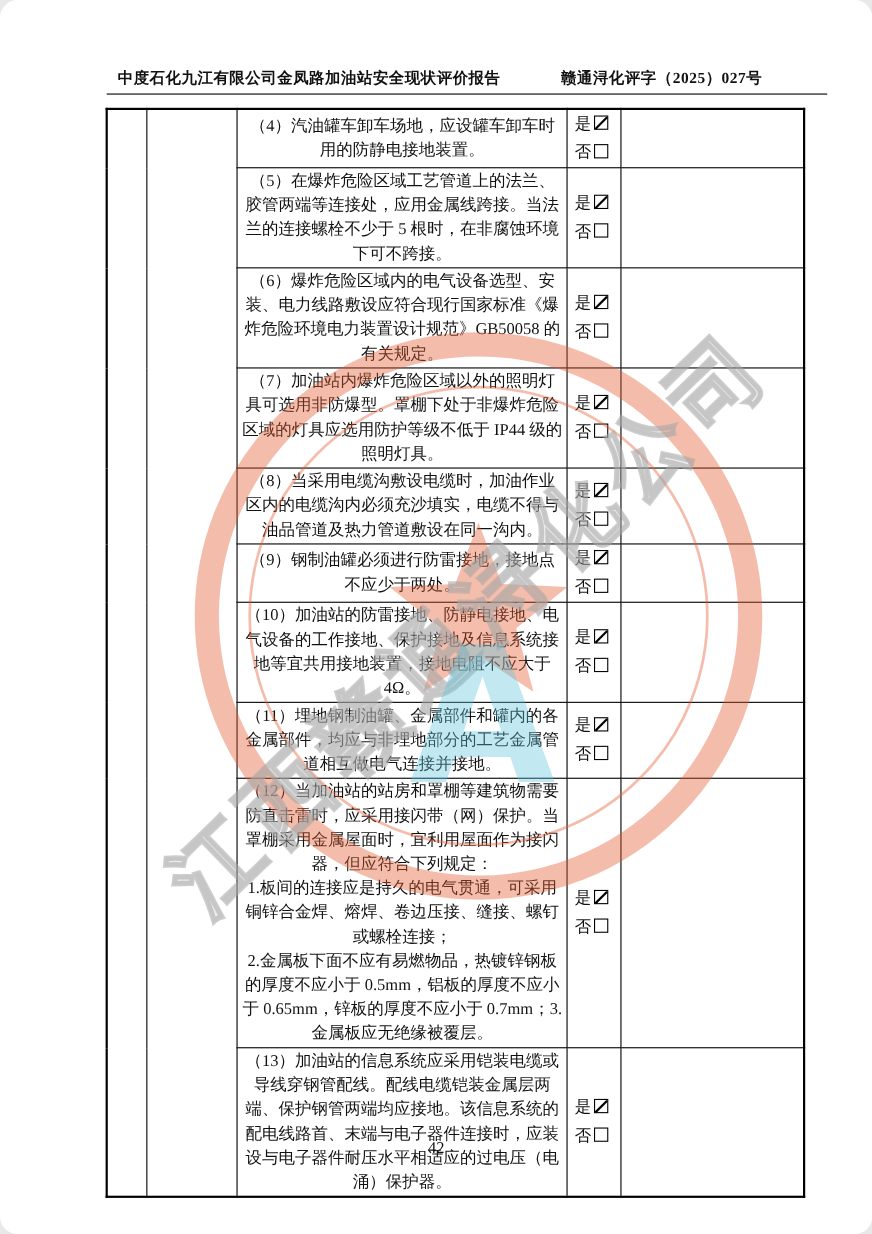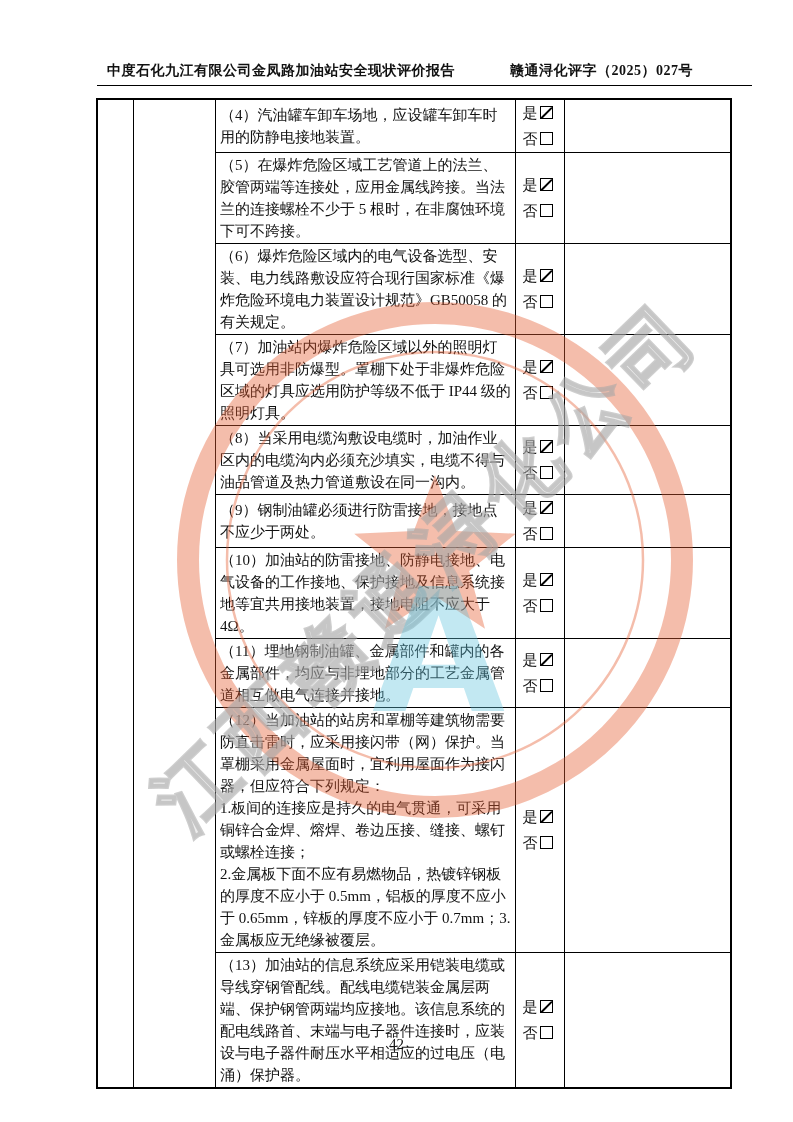--- a/index.html
+++ b/index.html
@@ -1,34 +1,34 @@
 <!DOCTYPE html>
 <html><head>
 <meta charset="utf-8">
 <style>
   html,body{margin:0;padding:0;background:#e8e8e8;}
   .page{
     position:relative;width:793px;height:1122px;margin:0 auto;background:#ffffff;
-    font-family:"Liberation Serif","DejaVu Serif",serif;color:#111;overflow:hidden;
+    font-family:"Liberation Serif","DejaVu Serif",serif;color:#111;overflow:hidden;border-radius:16px;
   }
   
   .hdr-left{position:absolute;left:107px;top:62px;font-size:14px;font-weight:bold;letter-spacing:.5px;}
   .hdr-right{position:absolute;right:100px;top:62px;font-size:14px;font-weight:bold;letter-spacing:.5px;}
   .hdr-rule{position:absolute;left:97px;top:85px;width:655px;height:0;border-top:1.6px solid #000;}
   
   table.checklist{
     position:absolute;left:96px;top:98px;width:636px;
     border-collapse:collapse;table-layout:fixed;
     font-size:15px;line-height:22px;
   }
   table.checklist td{border:1px solid #000;vertical-align:middle;overflow:hidden;}
   table.checklist{border:2px solid #000;}
   td.cont{border-top:none;border-bottom:none;}
   td.item-cell{padding:1px 4px;vertical-align:middle;}
-  td.item-cell p{margin:0;text-align:left;}
+  td.item-cell p{margin:0;text-align:center;}
   td.cb-cell{padding:0 0 0 6px;vertical-align:middle;}
   td.res-cell{background:transparent;}
   .cb-line{white-space:nowrap;line-height:26px;}
   .box{
     display:inline-block;width:11px;height:11px;border:1.5px solid #000;
     margin-left:3px;position:relative;vertical-align:-1px;
   }
   .box.checked::after{
     content:"";position:absolute;left:-2px;top:4.5px;width:15px;height:1.8px;
     background:#000;transform:rotate(-45deg);

